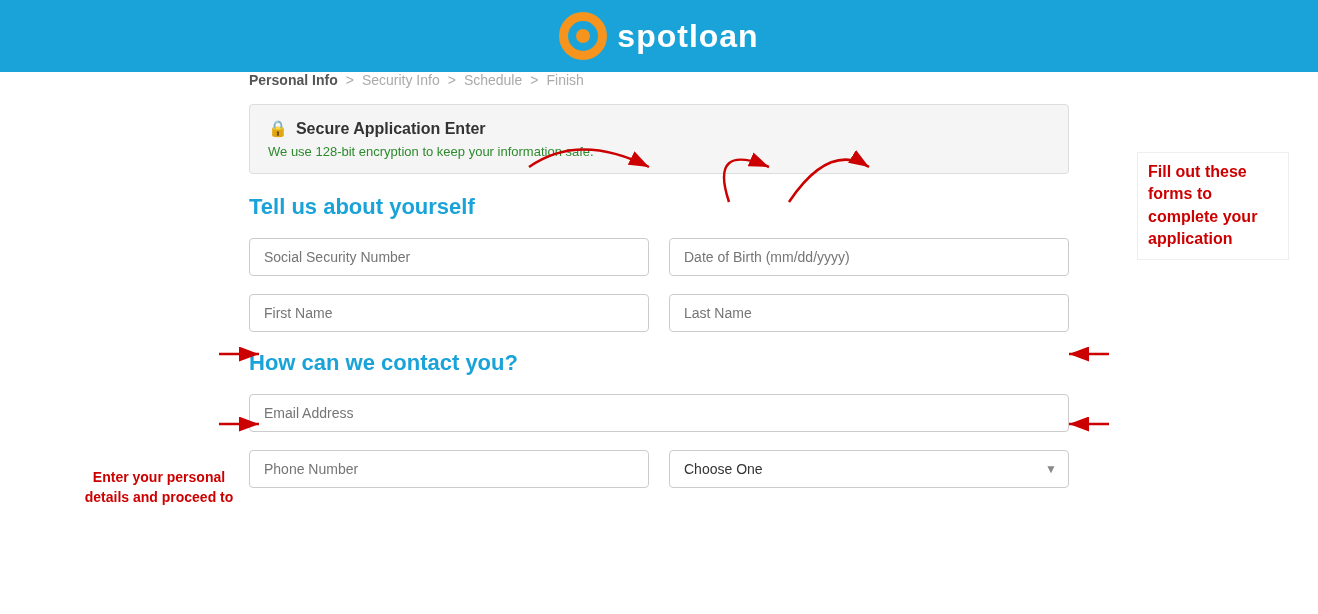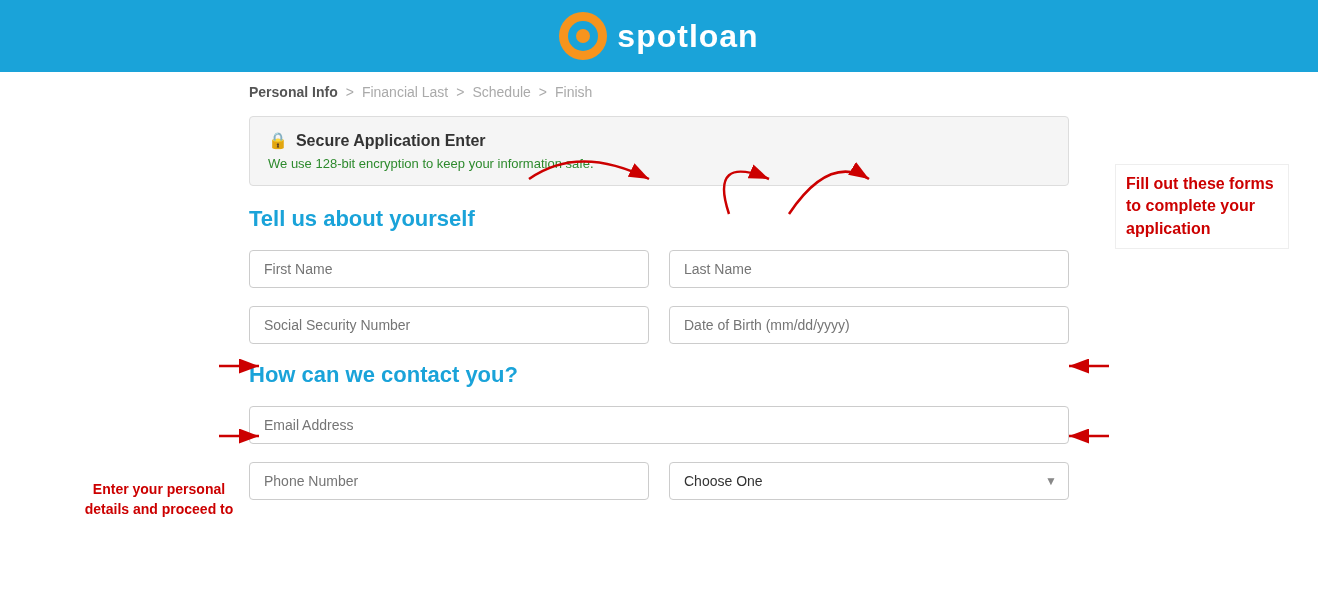--- a/index.html
+++ b/index.html
@@ -165,21 +165,21 @@
       font-size: 14px;
       font-weight: bold;
       color: #cc0000;
       text-align: center;
       line-height: 1.4;
     }
     .ann-top-right {
       position: absolute;
       right: -200px;
       top: 80px;
-      width: 174px;
+      width: 152px;
       font-size: 16px;
       font-weight: bold;
       color: #cc0000;
       text-align: left;
       line-height: 1.4;
       background: #fff;
       border: 1px solid #eee;
       padding: 8px 10px;
     }
 
@@ -217,24 +217,24 @@
         <div class="logo-inner">
           <div class="logo-center"></div>
         </div>
       </div>
       <span class="logo-text">spotloan</span>
     </div>
   </div>
 
   <div class="content-area" style="position:relative;">
 
-    <div class="breadcrumb" style="margin-top:12px;">
+    <div class="breadcrumb" style="margin-top:0;">
       <span class="active">Personal Info</span>
       <span class="sep">&gt;</span>
-      <span>Financial Last</span>
+      <span>Security Info</span>
       <span class="sep">&gt;</span>
       <span>Schedule</span>
       <span class="sep">&gt;</span>
       <span>Finish</span>
     </div>
 
     <div class="secure-banner">
       <div class="secure-banner-title">
         <span>🔒</span>
         <span>Secure Application Enter</span>
@@ -253,33 +253,33 @@
       <div class="ann-left">
         <span>Enter your personal details and proceed to the next step</span>
       </div>
 
       <div class="ann-right">
         <span>Fill these fields with your details</span>
       </div>
 
       <div class="form-row">
         <div class="form-field">
+          <input class="form-input" type="text" placeholder="Social Security Number" style="">
+        </div>
+        <div class="form-field">
+          <input class="form-input" type="text" placeholder="Date of Birth (mm/dd/yyyy)" style="">
+        </div>
+      </div>
+
+      <div class="form-row">
+        <div class="form-field">
           <input class="form-input" type="text" placeholder="First Name" style="">
         </div>
         <div class="form-field">
           <input class="form-input" type="text" placeholder="Last Name" style="">
-        </div>
-      </div>
-
-      <div class="form-row">
-        <div class="form-field">
-          <input class="form-input" type="text" placeholder="Social Security Number" style="">
-        </div>
-        <div class="form-field">
-          <input class="form-input" type="text" placeholder="Date of Birth (mm/dd/yyyy)" style="">
         </div>
       </div>
     </div>
 
     <div class="section-heading" style="">How can we contact you?</div>
 
     <div class="form-row">
       <div class="form-field" style="flex:1;">
         <input class="form-input" type="email" placeholder="Email Address" style="">
       </div>

